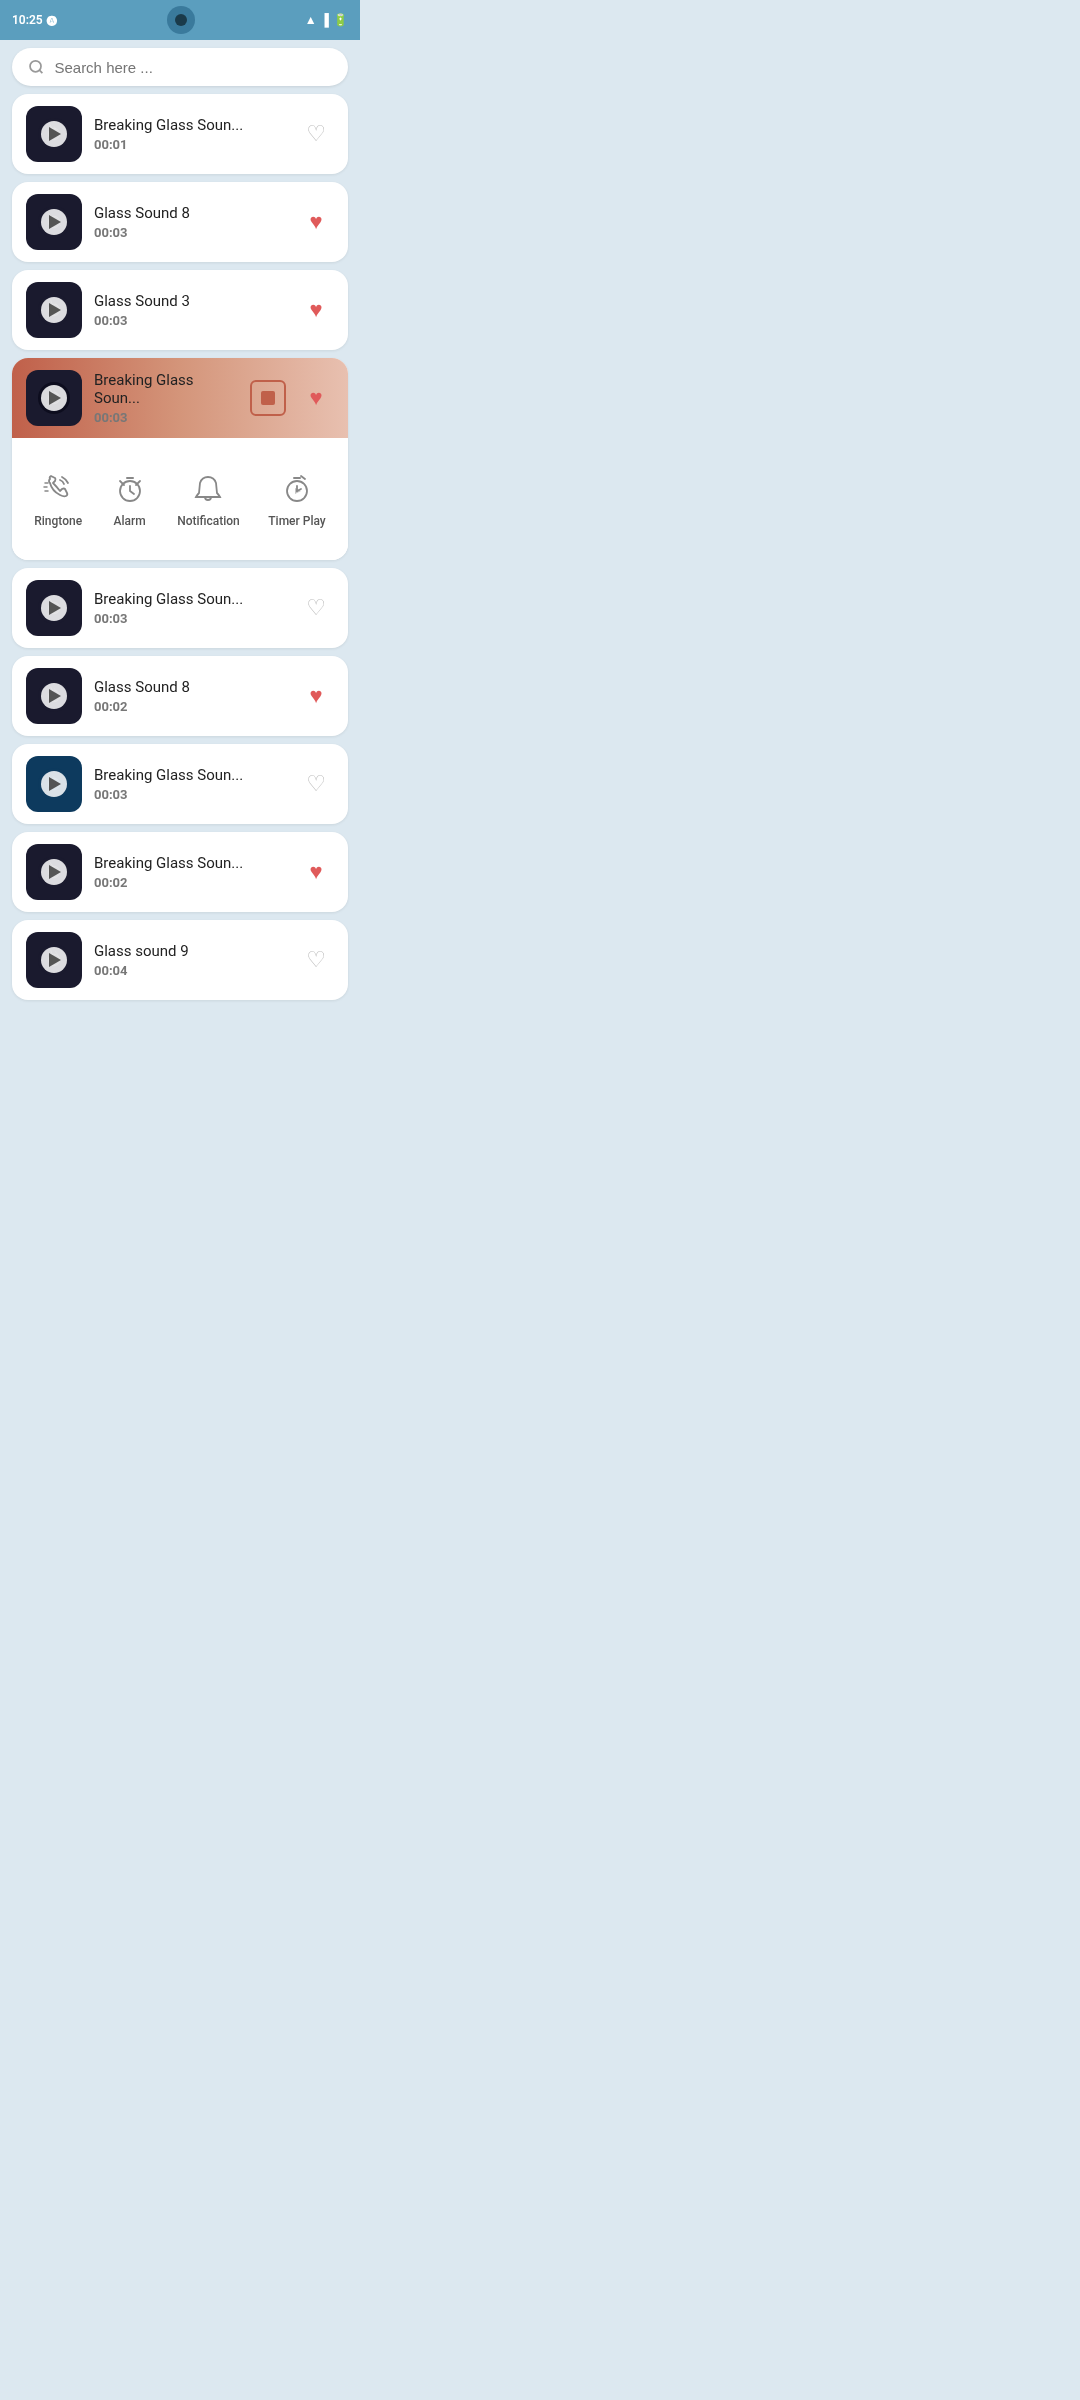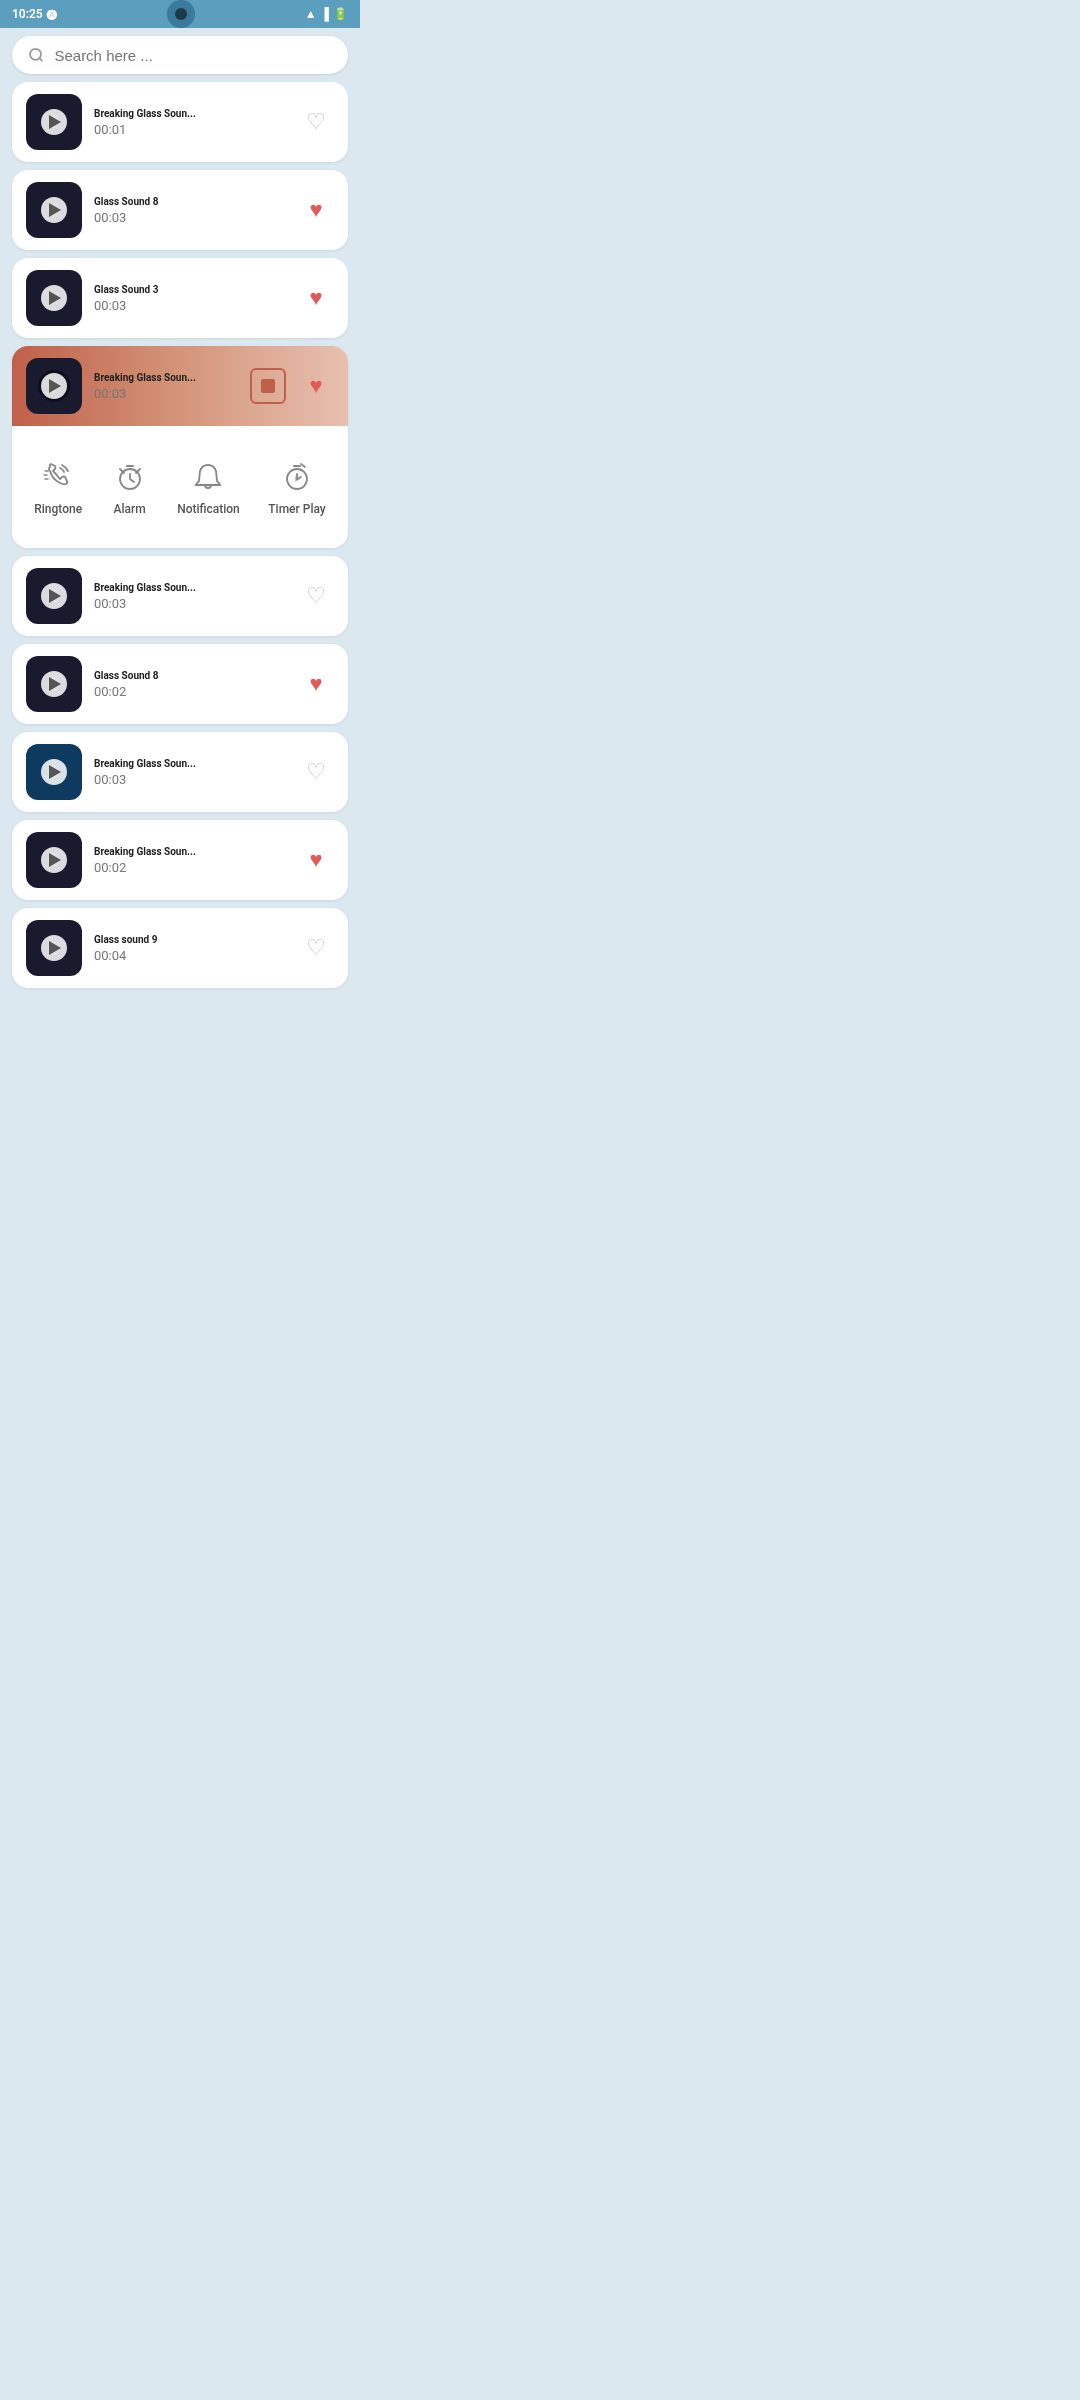--- a/index.html
+++ b/index.html
@@ -9,21 +9,21 @@
       width: 360px;
       min-height: 800px;
       background: #dce8f0;
       font-family: 'Roboto', Arial, sans-serif;
       overflow-x: hidden;
     }
 
     
     .status-bar {
       background: #5b9ebe;
-      height: 28px;
+      height: 40px;
       display: flex;
       align-items: center;
       justify-content: space-between;
       padding: 0 12px;
       color: white;
       font-size: 12px;
       font-weight: 600;
     }
     .status-bar-left { display: flex; align-items: center; gap: 4px; }
     .status-bar-right { display: flex; align-items: center; gap: 4px; }
@@ -114,28 +114,29 @@
       border-top: 7px solid transparent;
       border-bottom: 7px solid transparent;
       border-left: 12px solid #555;
       margin-left: 2px;
     }
 
     .sound-info {
       flex: 1;
     }
     .sound-title {
-      font-size: 10px;
-      font-weight: 700;
+      font-size: 15px;
+      font-weight: 400;
       color: #222;
       margin-bottom: 3px;
     }
     .sound-duration {
       font-size: 13px;
       color: #777;
+      font-weight: bold;
     }
 
     .heart-btn {
       width: 36px; height: 36px;
       display: flex; align-items: center; justify-content: center;
       border-radius: 50%;
       border: none;
       background: transparent;
       cursor: pointer;
       flex-shrink: 0;

